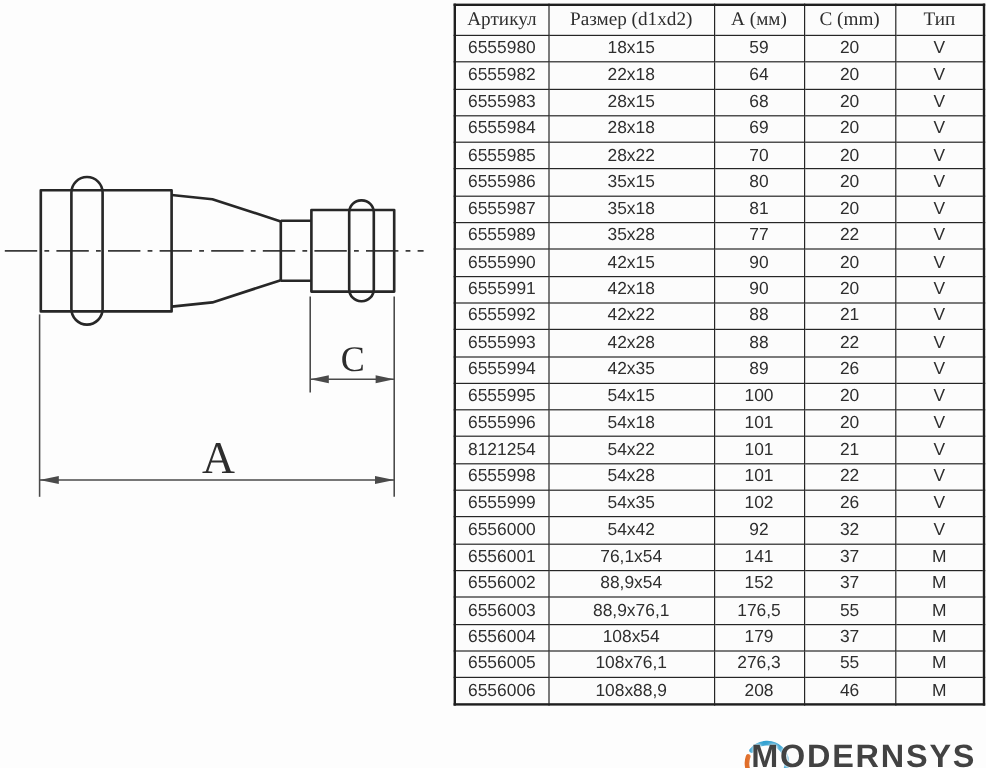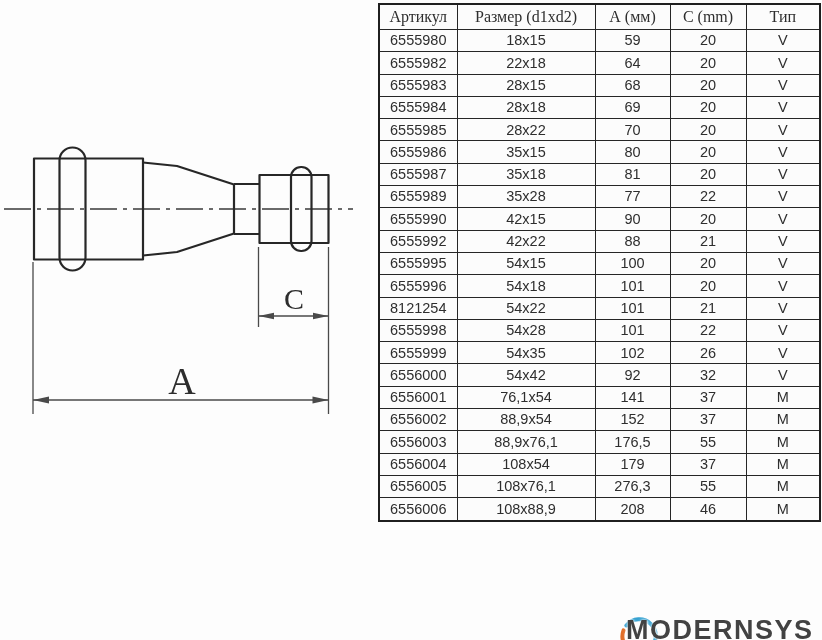--- a/index.html
+++ b/index.html
@@ -157,24 +157,45 @@
           <td>V</td>
         </tr>
         <tr>
           <td>6555990</td>
           <td>42x15</td>
           <td>90</td>
           <td>20</td>
           <td>V</td>
         </tr>
         <tr>
+          <td>6555991</td>
+          <td>42x18</td>
+          <td>90</td>
+          <td>20</td>
+          <td>V</td>
+        </tr>
+        <tr>
           <td>6555992</td>
           <td>42x22</td>
           <td>88</td>
           <td>21</td>
+          <td>V</td>
+        </tr>
+        <tr>
+          <td>6555993</td>
+          <td>42x28</td>
+          <td>88</td>
+          <td>22</td>
+          <td>V</td>
+        </tr>
+        <tr>
+          <td>6555994</td>
+          <td>42x35</td>
+          <td>89</td>
+          <td>26</td>
           <td>V</td>
         </tr>
         <tr>
           <td>6555995</td>
           <td>54x15</td>
           <td>100</td>
           <td>20</td>
           <td>V</td>
         </tr>
         <tr>

